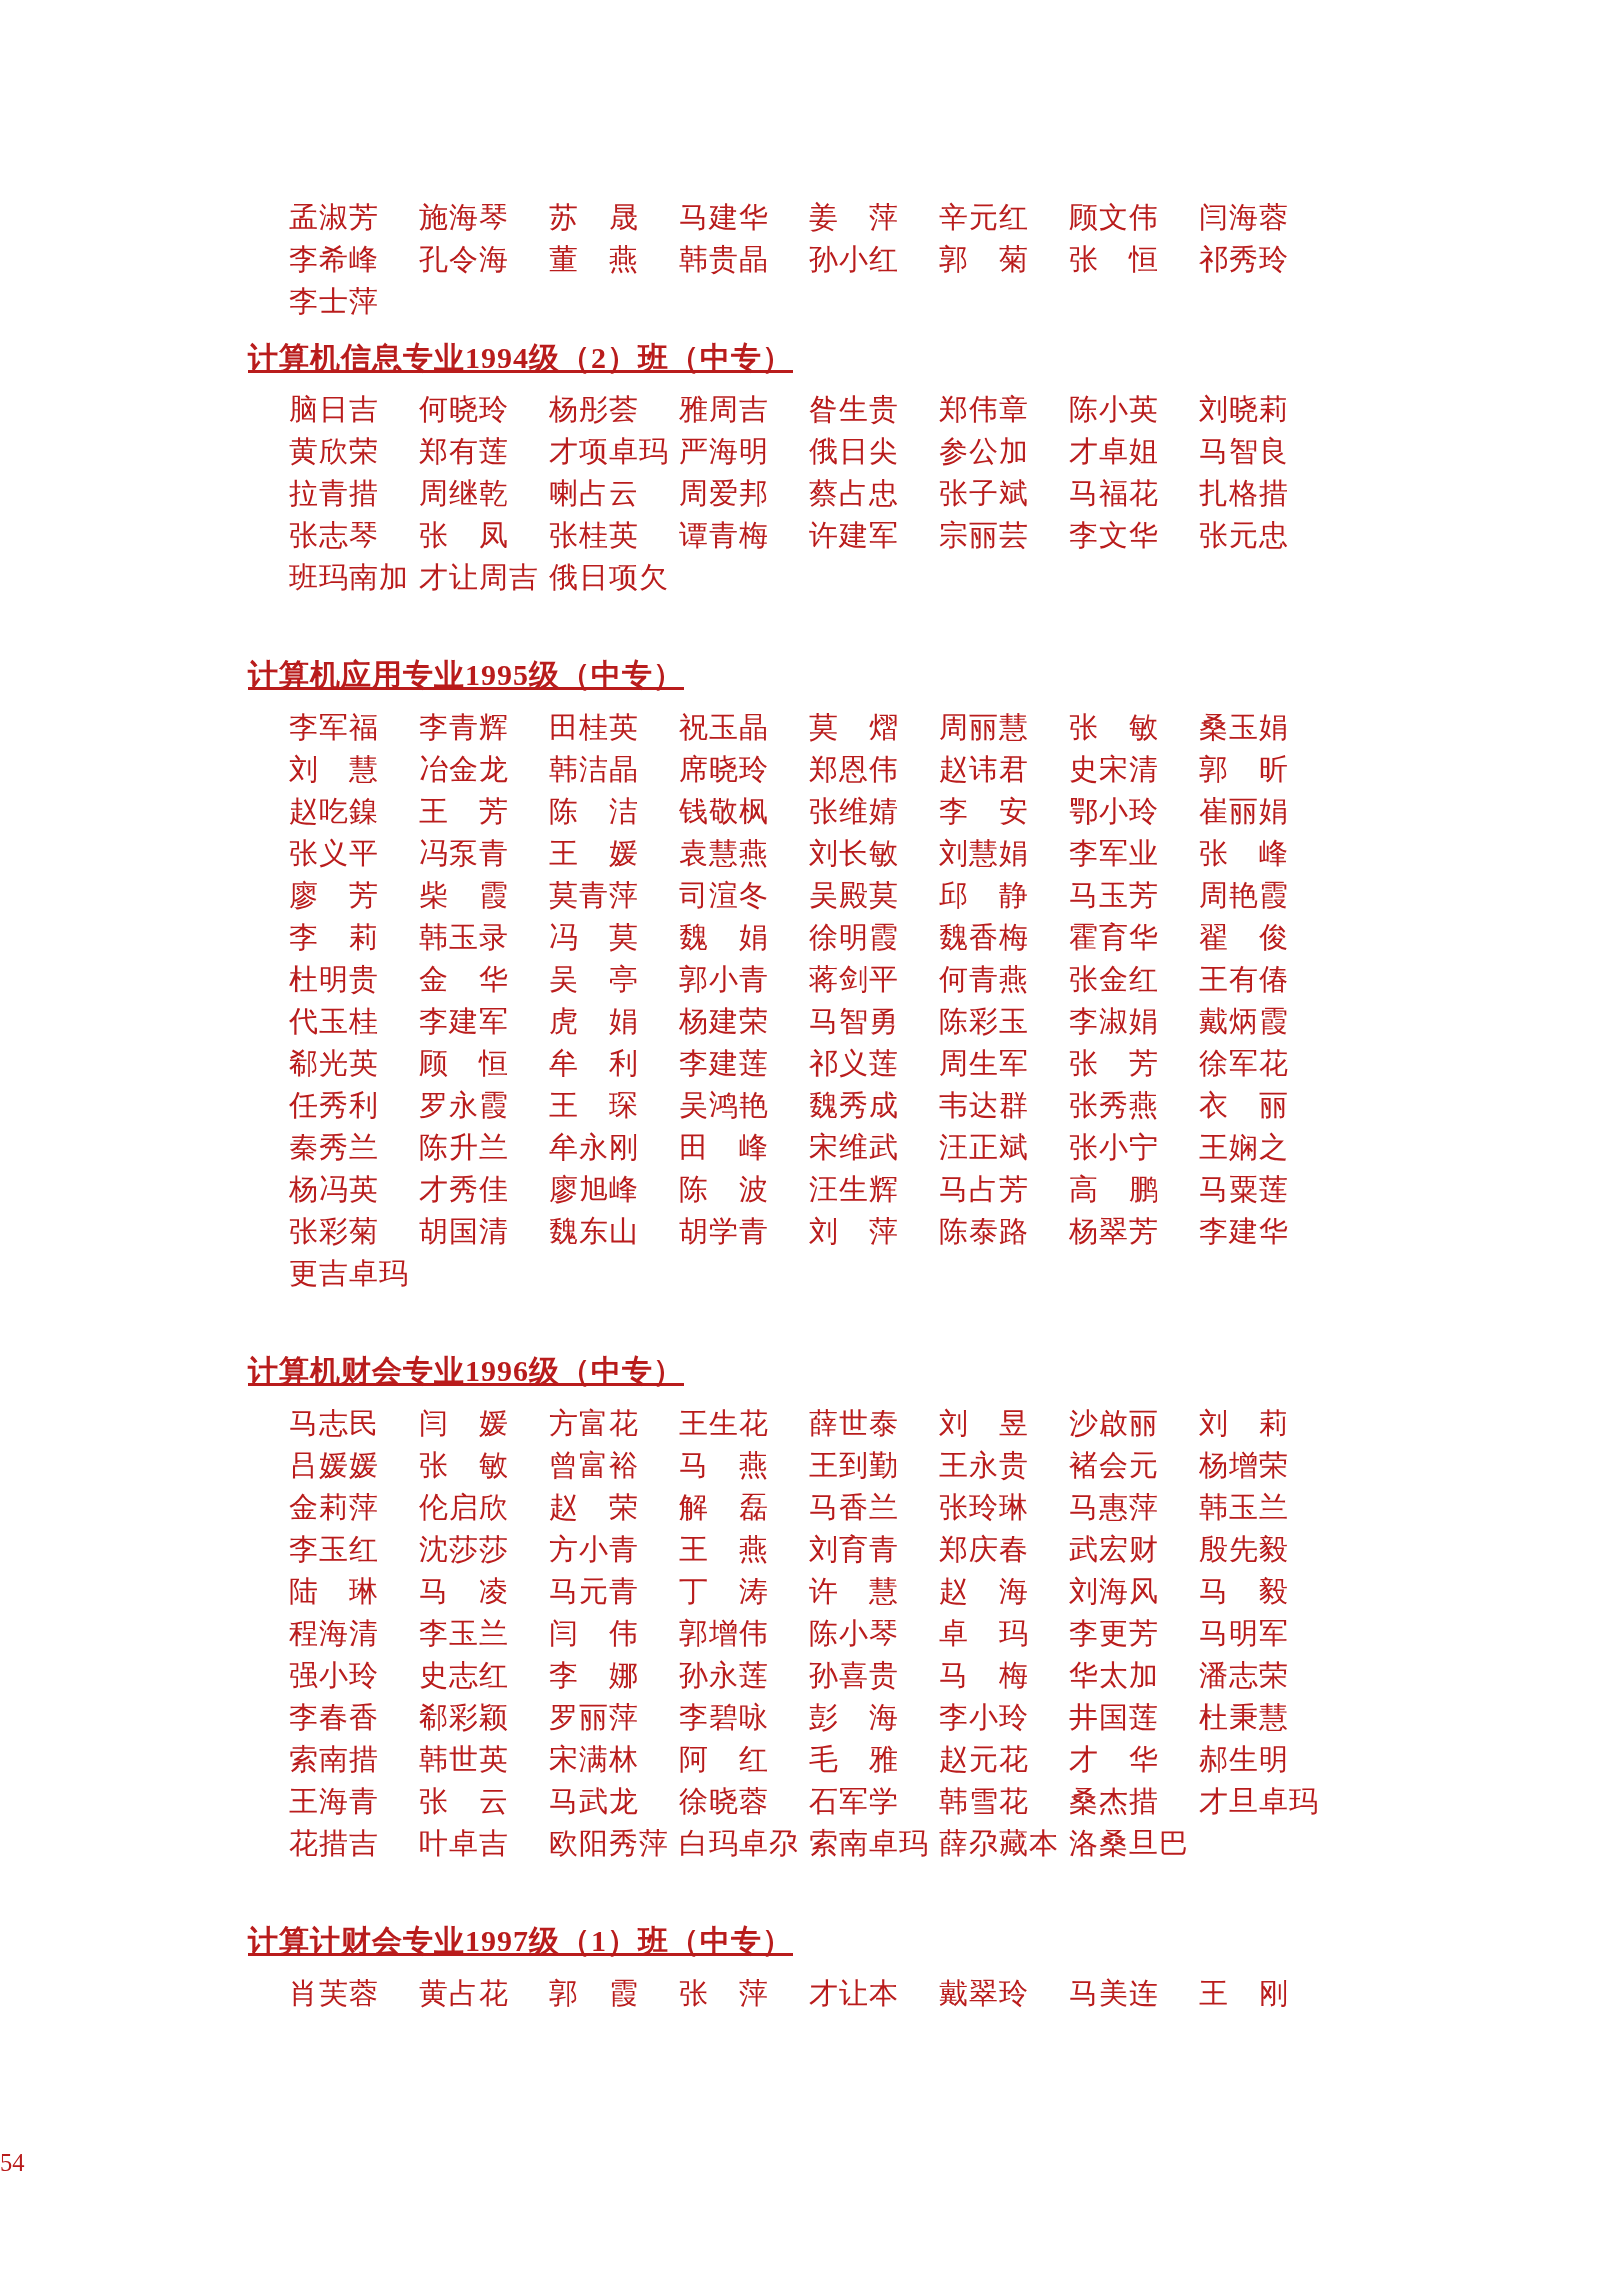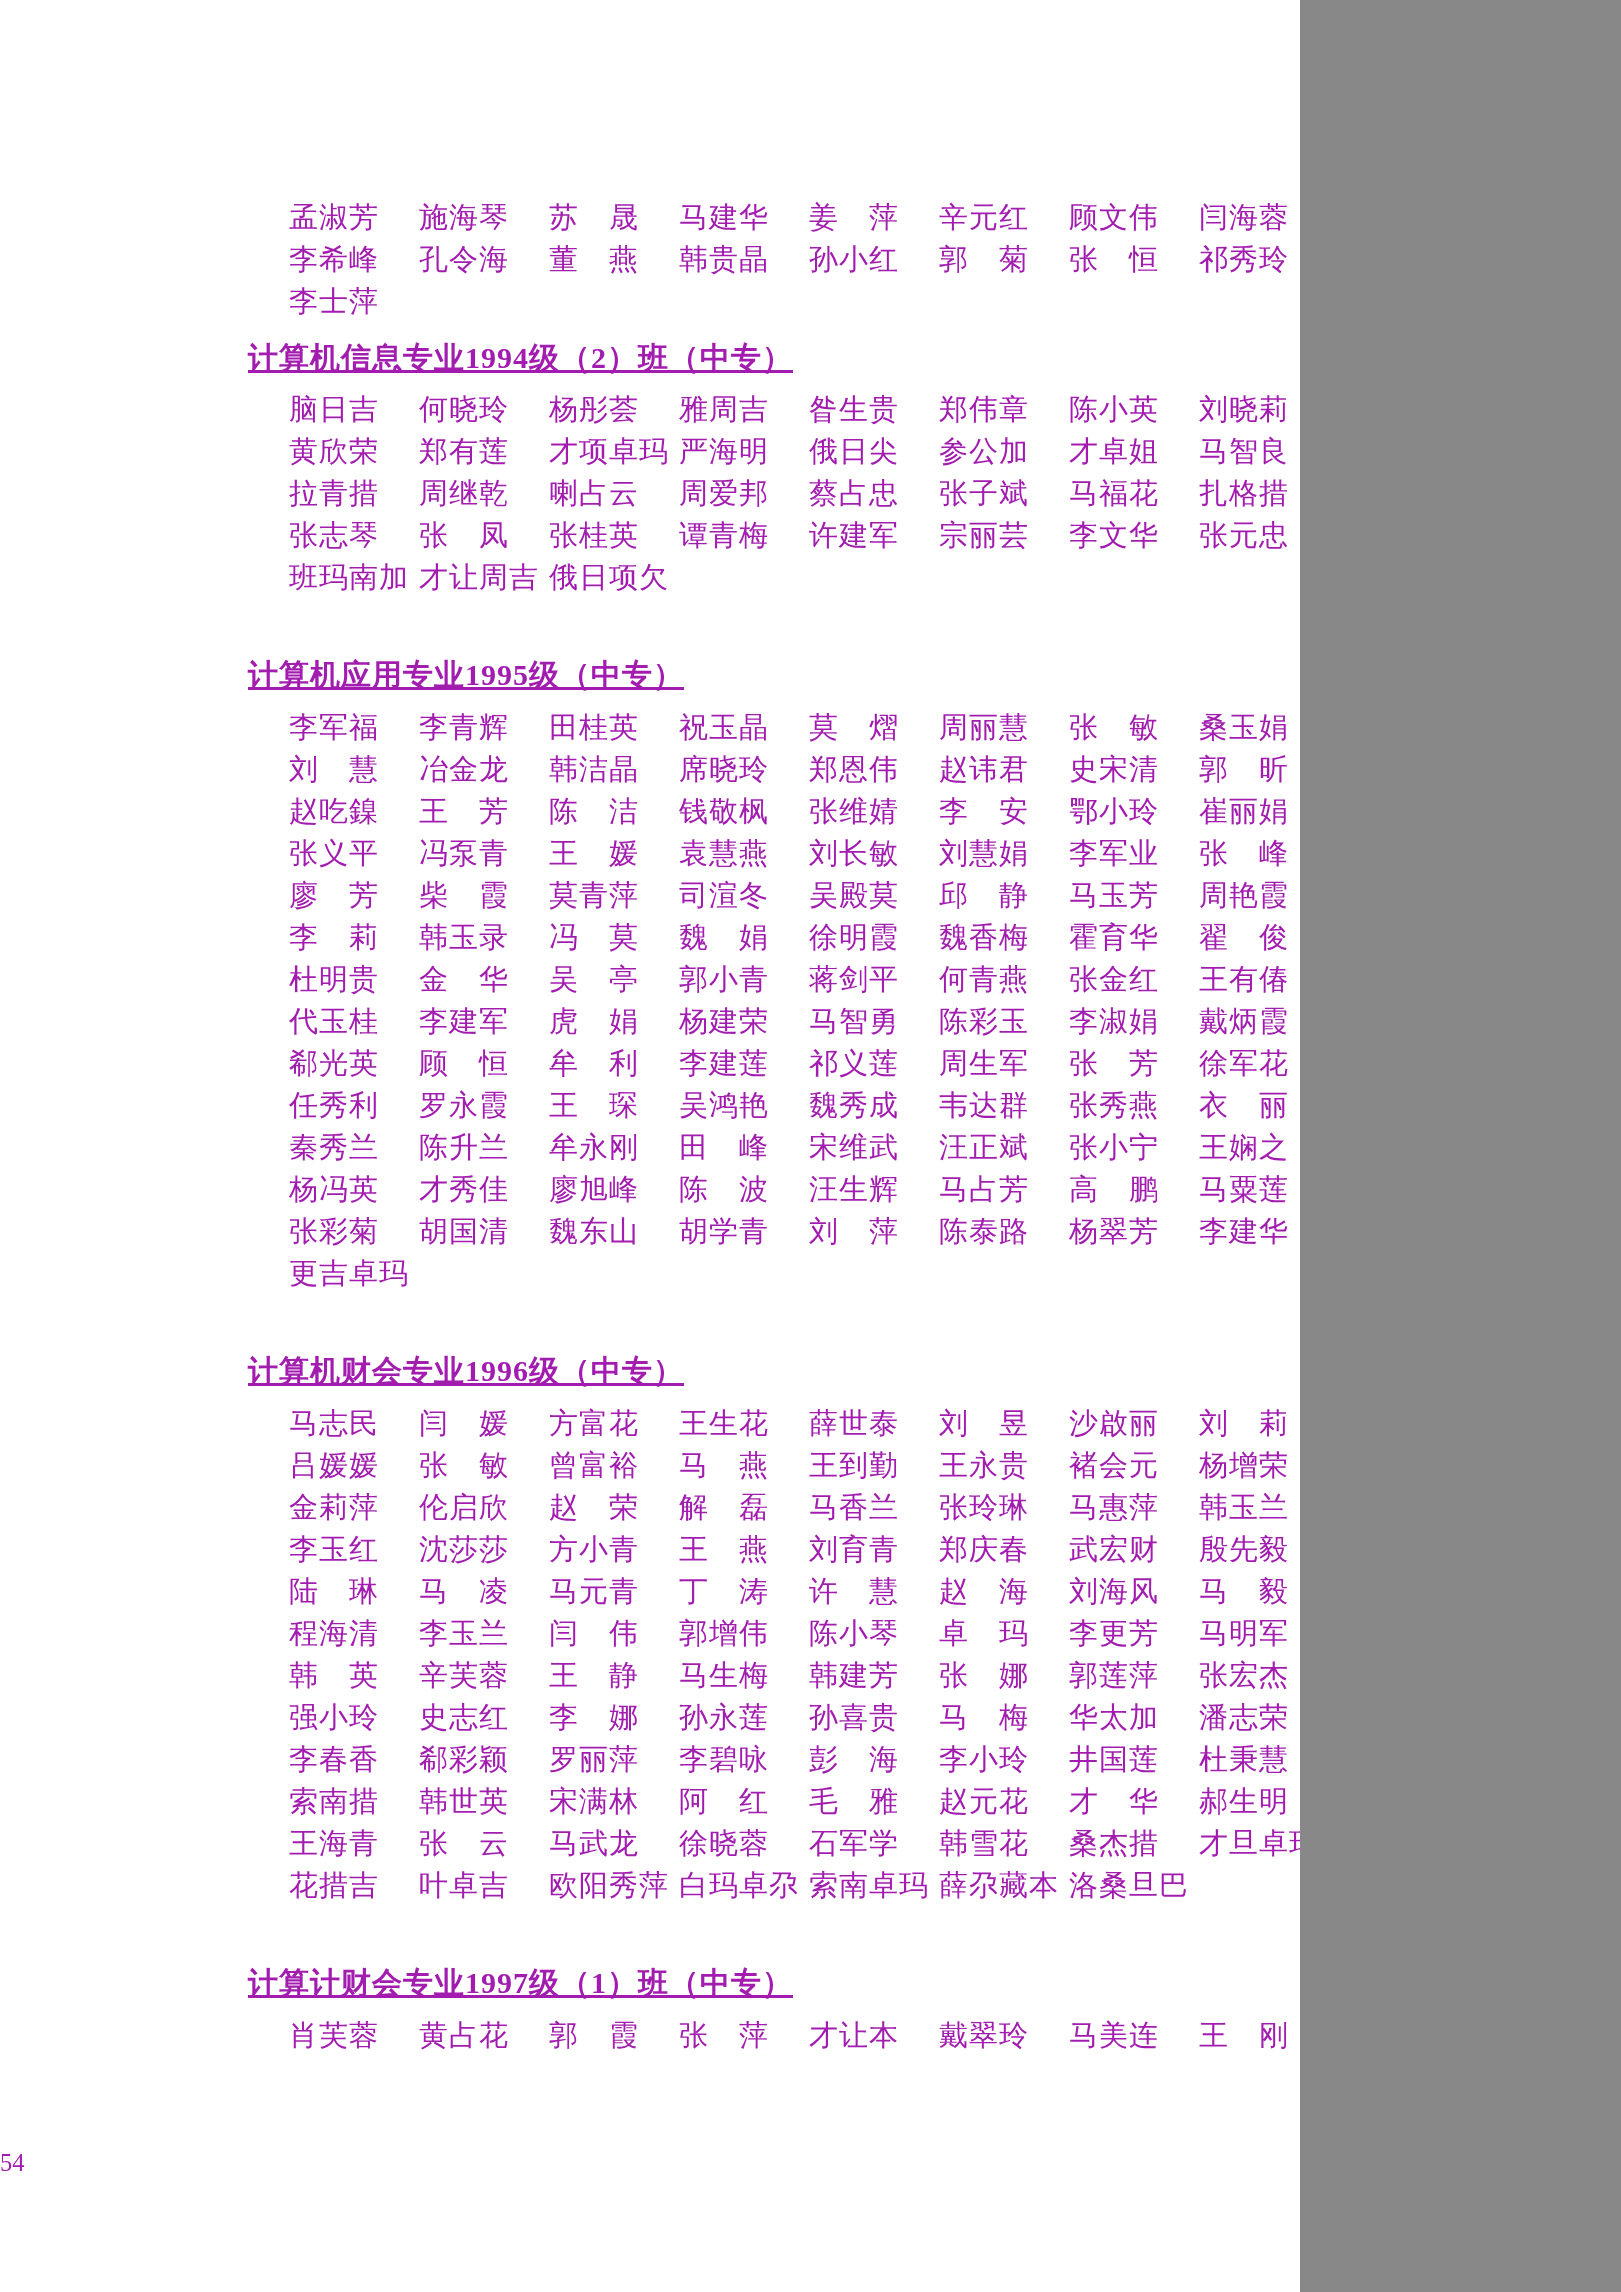--- a/index.html
+++ b/index.html
@@ -1,22 +1,22 @@
 <!DOCTYPE html>
 <html><head>
 <meta charset="utf-8">
 <style>
   html, body { margin: 0; padding: 0; background: #888; }
   .page {
     position: relative;
-    width: 1300px;
+    width: 1621px;
     height: 2293px;
     background: #ffffff;
     font-family: "Liberation Serif", "DejaVu Serif", serif;
-    color: #a21caf;
+    color: #b91c1c;
     overflow: hidden;
     box-sizing: border-box;
   }
   .content {
     position: absolute;
     top: 196px;
     left: 248px;
     width: 1137px;
   }
   .heading {
@@ -312,30 +312,20 @@
         <span class="name">程海清</span>
         <span class="name">李玉兰</span>
         <span class="name">闫　伟</span>
         <span class="name">郭增伟</span>
         <span class="name">陈小琴</span>
         <span class="name">卓　玛</span>
         <span class="name">李更芳</span>
         <span class="name">马明军</span>
       </div>
       <div class="row">
-        <span class="name">韩　英</span>
-        <span class="name">辛芙蓉</span>
-        <span class="name">王　静</span>
-        <span class="name">马生梅</span>
-        <span class="name">韩建芳</span>
-        <span class="name">张　娜</span>
-        <span class="name">郭莲萍</span>
-        <span class="name">张宏杰</span>
-      </div>
-      <div class="row">
         <span class="name">强小玲</span>
         <span class="name">史志红</span>
         <span class="name">李　娜</span>
         <span class="name">孙永莲</span>
         <span class="name">孙喜贵</span>
         <span class="name">马　梅</span>
         <span class="name">华太加</span>
         <span class="name">潘志荣</span>
       </div>
       <div class="row">

